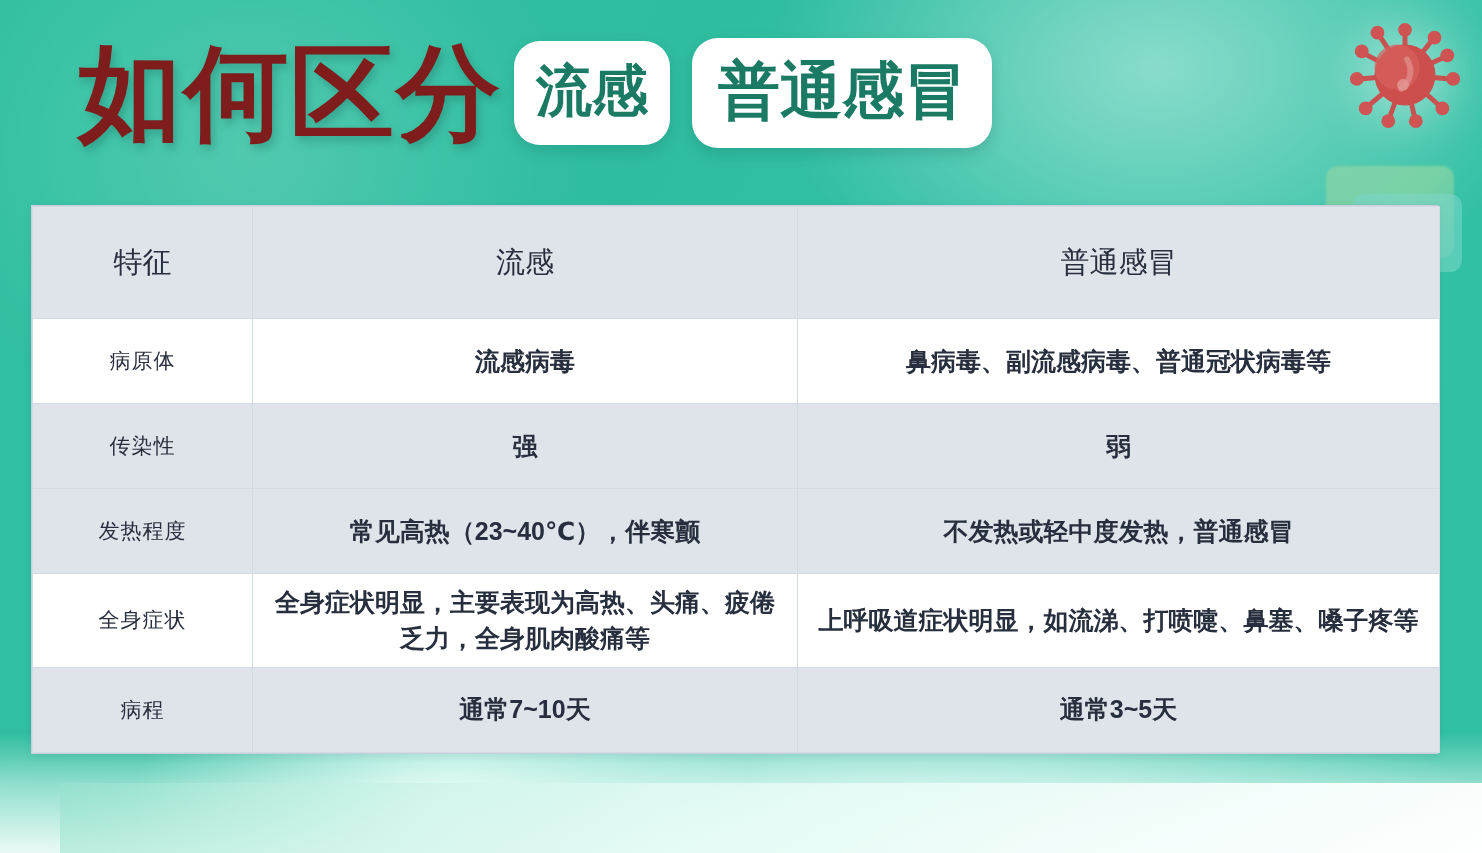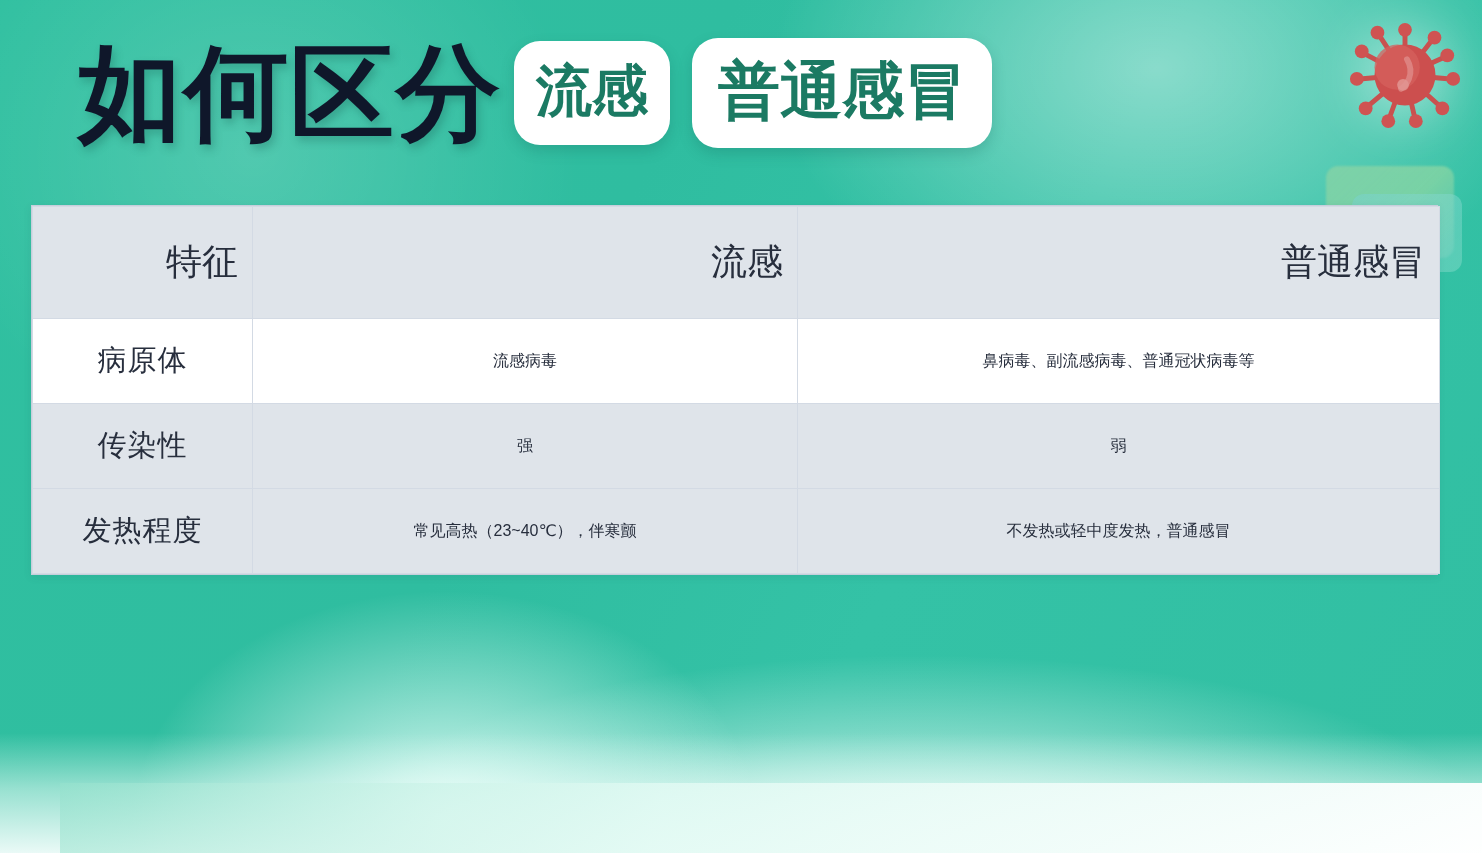--- a/index.html
+++ b/index.html
@@ -64,21 +64,21 @@
   .virus-red{ right:18px; top:16px; width:118px; height:118px;
     filter:drop-shadow(0 0 26px rgba(255,255,255,.55)); }
   .virus-brown{ left:785px; top:44px; width:56px; height:56px; }
 
   
   .title-row{
     position:absolute; left:78px; top:38px;
     display:flex; align-items:center; gap:0px;
   }
   .title-main{
-    font-size:104px; font-weight:700; color:#0f172a; line-height:1;
+    font-size:104px; font-weight:700; color:#7f1d1d; line-height:1;
     letter-spacing:2px;
     text-shadow:3px 5px 9px rgba(20,90,80,.30);
     white-space:nowrap;
     font-family:"Liberation Sans","DejaVu Sans",sans-serif;
   }
   .badge{
     display:inline-flex; align-items:center; justify-content:center;
     background:#ffffff; border-radius:22px;
     color:#1b7a63; font-weight:700; line-height:1;
     box-shadow:0 6px 14px rgba(20,90,80,.22);
@@ -103,24 +103,24 @@
     border:1px solid #d3dae4;
     text-align:center;
     color:#272e3d;
     padding:10px 14px;
     vertical-align:middle;
   }
   tr.shade td{ background:#dfe4ea; }
   tr.plain td{ background:#ffffff; }
 
   tr.head-row td{ height:112px; }
-  tr.head-row td.hc{ font-size:36px; font-weight:400;text-align:right; }
-
-  td.label{ font-size:29px; font-weight:400; letter-spacing:1px;margin-left:37px; }
-  td.val{ font-size:16px; font-weight:400; line-height:1.45; }
+  tr.head-row td.hc{ font-size:29px; font-weight:400; }
+
+  td.label{ font-size:21px; font-weight:400; letter-spacing:1px;margin-left:37px; }
+  td.val{ font-size:25px; font-weight:700; line-height:1.45; }
   tr.body-row td{ height:85px; }
   tr.tall td{ height:86px; }
 </style>
 </head>
 <body>
 
 <div class="bg-root"></div>
 <div class="bg-glow-left"></div>
 <div class="bg-bottom-fade"></div>
 <div class="bg-bottom-fade2"></div>
@@ -228,16 +228,26 @@
         <td class="val">弱</td>
       </tr>
 
 
       <tr class="shade body-row">
         <td class="label">发热程度</td>
         <td class="val">常见高热（23~40℃），伴寒颤</td>
         <td class="val">不发热或轻中度发热，普通感冒</td>
       </tr>
 
-
+      <tr class="plain tall">
+        <td class="label">全身症状</td>
+        <td class="val">全身症状明显，主要表现为高热、头痛、疲倦乏力，全身肌肉酸痛等</td>
+        <td class="val">上呼吸道症状明显，如流涕、打喷嚏、鼻塞、嗓子疼等</td>
+      </tr>
+
+      <tr class="shade body-row">
+        <td class="label">病程</td>
+        <td class="val">通常7~10天</td>
+        <td class="val">通常3~5天</td>
+      </tr>
     </tbody>
   </table>
 </div>
 
 </body></html>

